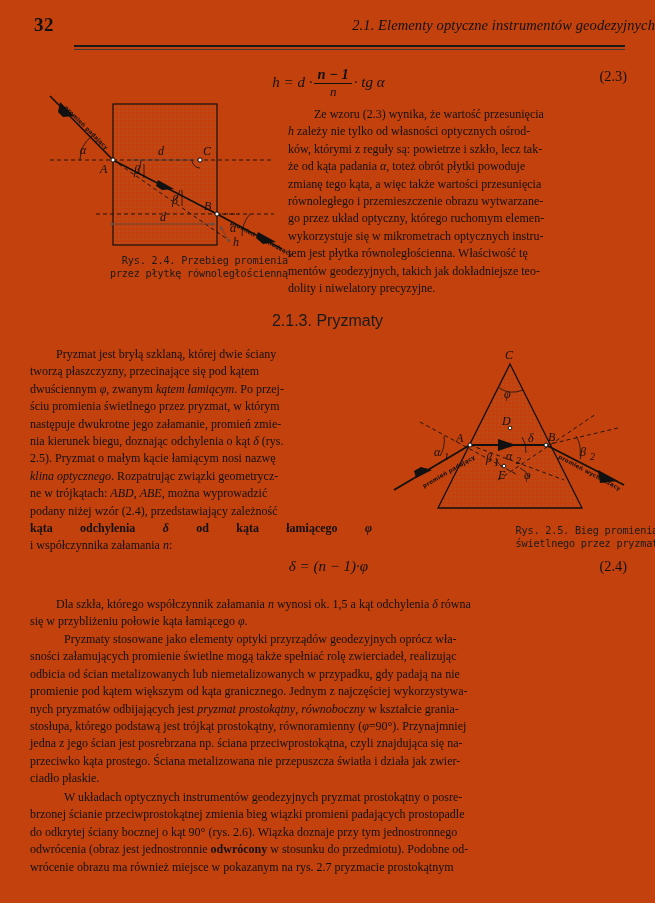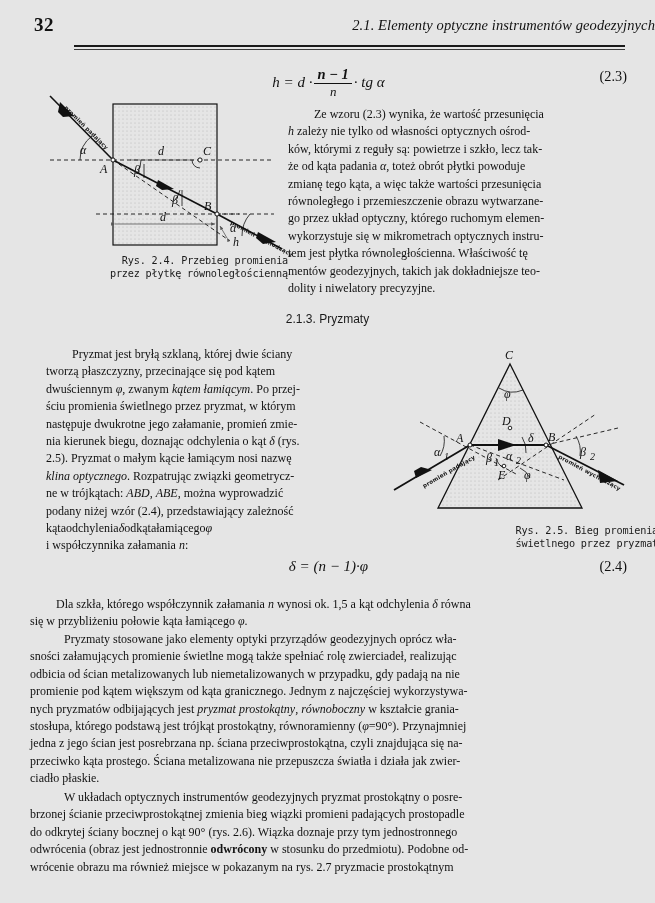--- a/index.html
+++ b/index.html
@@ -9,21 +9,21 @@
   body {
     width: 655px; height: 903px;
     position: relative;
     overflow: hidden;
     font-family: "Liberation Serif", serif;
     color: #111;
     -webkit-font-smoothing: antialiased;
   }
   .page {
     position: absolute; inset: 0;
-    background: #e5e5e5;
+    background: #c2410c;
   }
 
   
   .head {
     position: absolute;
     left: 0; right: 0; top: 14px;
     height: 34px;
   }
   .folio {
     position: absolute;
@@ -119,21 +119,21 @@
     color: #1b1b1b;
     letter-spacing: -0.2px;
   }
 
   
   .sec-head {
     position: absolute;
     left: 0; right: 0;
     text-align: center;
     font-family: "Liberation Sans", sans-serif;
-    font-size: 12px;
+    font-size: 16px;
     color: #1a1a1a;
   }
 
   
   .fig { position: absolute; }
   svg { display: block; overflow: visible; }
   .lbl {
     font-family: "Liberation Serif", serif;
     font-style: italic;
     font-size: 12px;
@@ -156,21 +156,21 @@
   .dash { stroke: #111; fill: none; stroke-dasharray: 4 3; stroke-width: 0.9; }
   .dot-thin { stroke: #444; fill: none; stroke-width: 0.7; }
 
   
   .col-right {
     position: absolute;
     left: 288px; width: 338px;
   }
   .col-left {
     position: absolute;
-    left: 46px; width: 342px;
+    left: 30px; width: 342px;
   }
   .full {
     position: absolute;
     left: 30px; width: 596px;
   }
 </style>
 </head>
 <body>
 
 <div class="page">
@@ -283,21 +283,21 @@
     <div style="text-indent:26px;">Pryzmat jest bryłą szklaną, której dwie ściany</div>
     <div>tworzą płaszczyzny, przecinające się pod kątem</div>
     <div>dwuściennym <i>φ</i>, zwanym <i>kątem łamiącym</i>. Po przej-</div>
     <div>ściu promienia świetlnego przez pryzmat, w którym</div>
     <div>następuje dwukrotne jego załamanie, promień zmie-</div>
     <div>nia kierunek biegu, doznając odchylenia o kąt <i>δ</i> (rys.</div>
     <div>2.5). Pryzmat o małym kącie łamiącym nosi nazwę</div>
     <div><i>klina optycznego</i>. Rozpatrując związki geometrycz-</div>
     <div>ne w trójkątach: <i>ABD</i>, <i>ABE</i>, można wyprowadzić</div>
     <div>podany niżej wzór (2.4), przedstawiający zależność</div>
-    <div style="display:flex; ">
+    <div style="display:flex; justify-content:space-between;font-weight:bold;">
         <span>kąta</span>
         <span>odchylenia</span>
         <span><i>δ</i></span>
         <span>od</span>
         <span>kąta</span>
         <span>łamiącego</span>
         <span><i>φ</i></span>
       </div>
     <div>i współczynnika załamania <i>n</i>:</div>
   </div>

